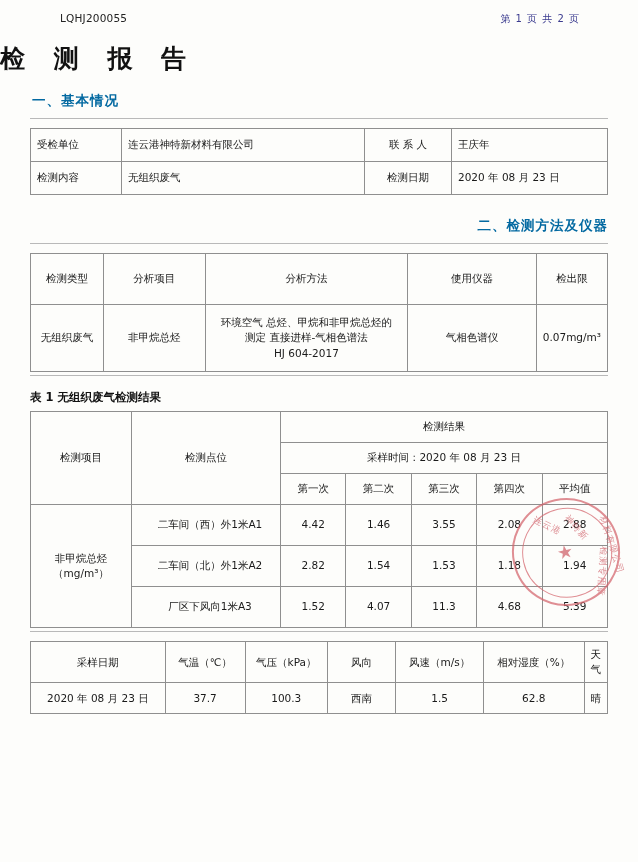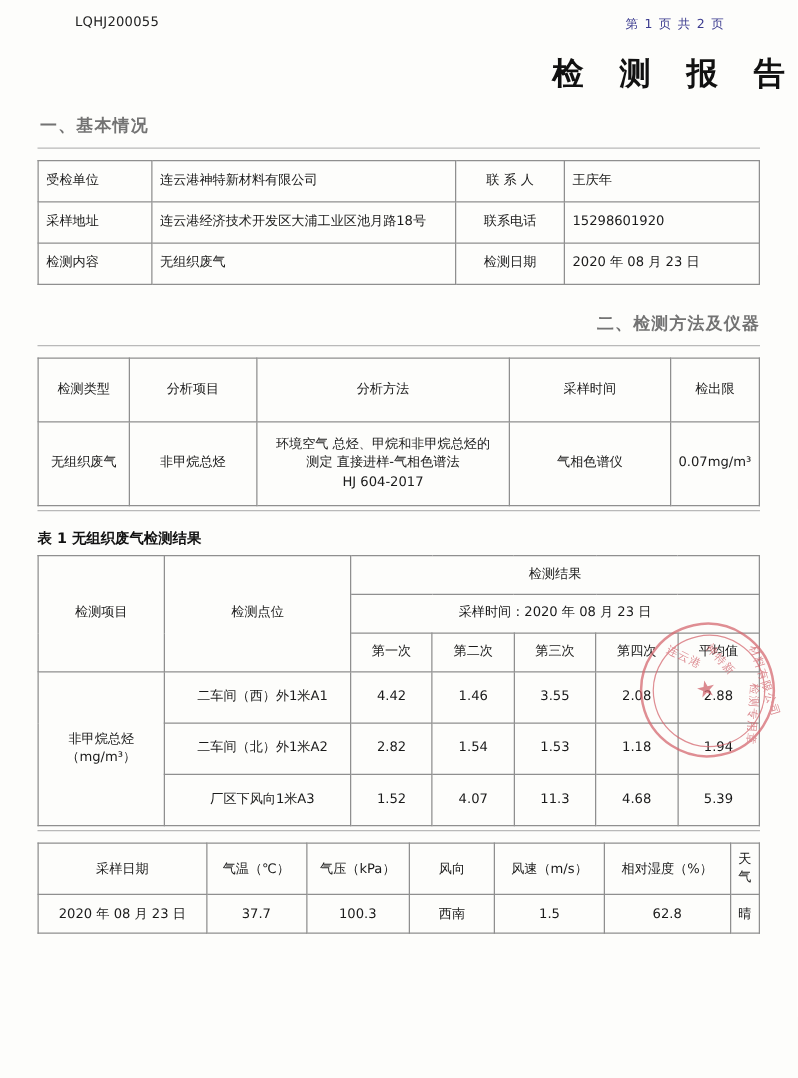--- a/index.html
+++ b/index.html
@@ -40,36 +40,36 @@
     top: 0;
     color: #3b3b8f;
     font-size: 10px;
     letter-spacing: 1px;
   }
   .main-title {
     position: absolute;
     top: 42px;
     left: 0;
     width: 638px;
-    text-align: right;
+    text-align: left;
     font-size: 25px;
     font-weight: bold;
     letter-spacing: 10px;
     color: #111;
   }
   .content {
     position: absolute;
     top: 92px;
     left: 30px;
     width: 578px;
   }
   .section-title {
     font-size: 13.5px;
     font-weight: bold;
-    color: #737373;
+    color: #0369a1;
     margin: 0 0 8px 2px;
     letter-spacing: 1px;
   }
   .section-title.sp2 { margin-top: 22px; text-align: right; }
   .rule {
     height: 1px;
     background: #b9b9b9;
     margin: 3px 0 9px 0;
   }
   table {
@@ -174,43 +174,37 @@
     <div class="rule"></div>
     <table class="tbl-basic">
       <tbody>
         <tr>
           <td class="lbl">受检单位</td>
           <td class="val l">连云港神特新材料有限公司</td>
           <td class="lbl2">联 系 人</td>
           <td class="l">王庆年</td>
         </tr>
         <tr>
-          <td class="lbl">采样地址</td>
-          <td class="val l">连云港经济技术开发区大浦工业区池月路18号</td>
-          <td class="lbl2">联系电话</td>
-          <td class="l">15298601920</td>
-        </tr>
-        <tr>
           <td class="lbl">检测内容</td>
           <td class="val l">无组织废气</td>
           <td class="lbl2">检测日期</td>
           <td class="l">2020 年 08 月 23 日</td>
         </tr>
       </tbody>
     </table>
 
     <div class="section-title sp2">二、检测方法及仪器</div>
     <div class="rule"></div>
     <table class="tbl-method">
       <tbody>
         <tr>
           <td class="h" style="width:62px">检测类型</td>
           <td class="h" style="width:92px">分析项目</td>
           <td class="h" style="width:196px">分析方法</td>
-          <td class="h" style="width:120px">采样时间</td>
+          <td class="h" style="width:120px">使用仪器</td>
           <td class="h">检出限</td>
         </tr>
         <tr>
           <td class="body">
             <span>无组织废气</span>
           </td>
           <td class="body">非甲烷总烃</td>
           <td class="body">
             <div>环境空气 总烃、甲烷和非甲烷总烃的</div>
             <div>测定 直接进样-气相色谱法</div>

